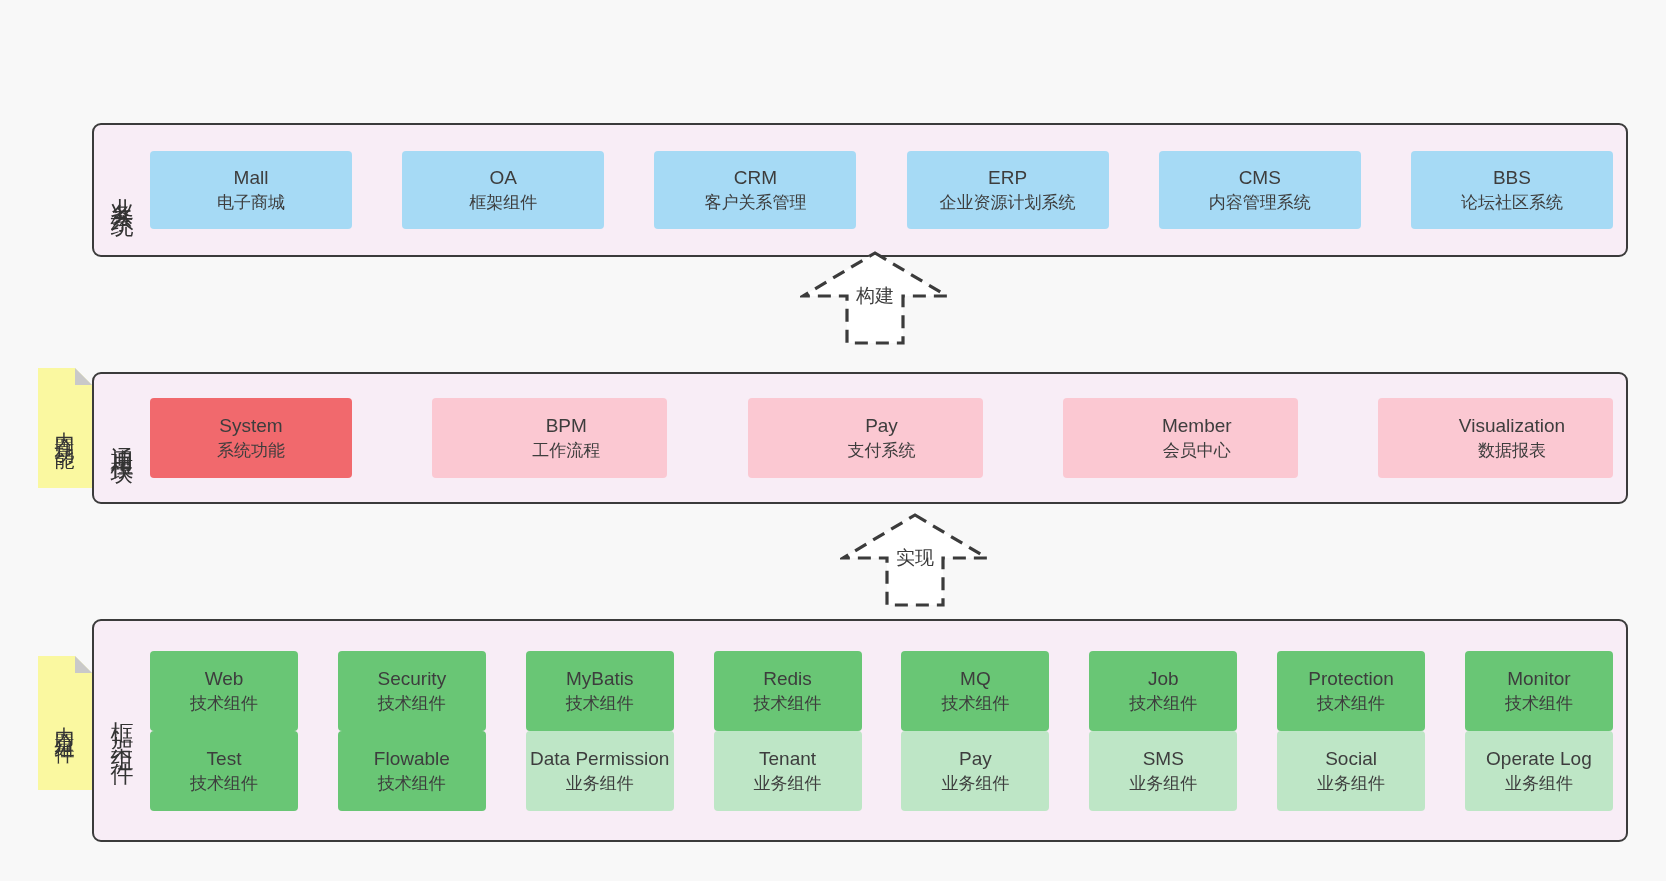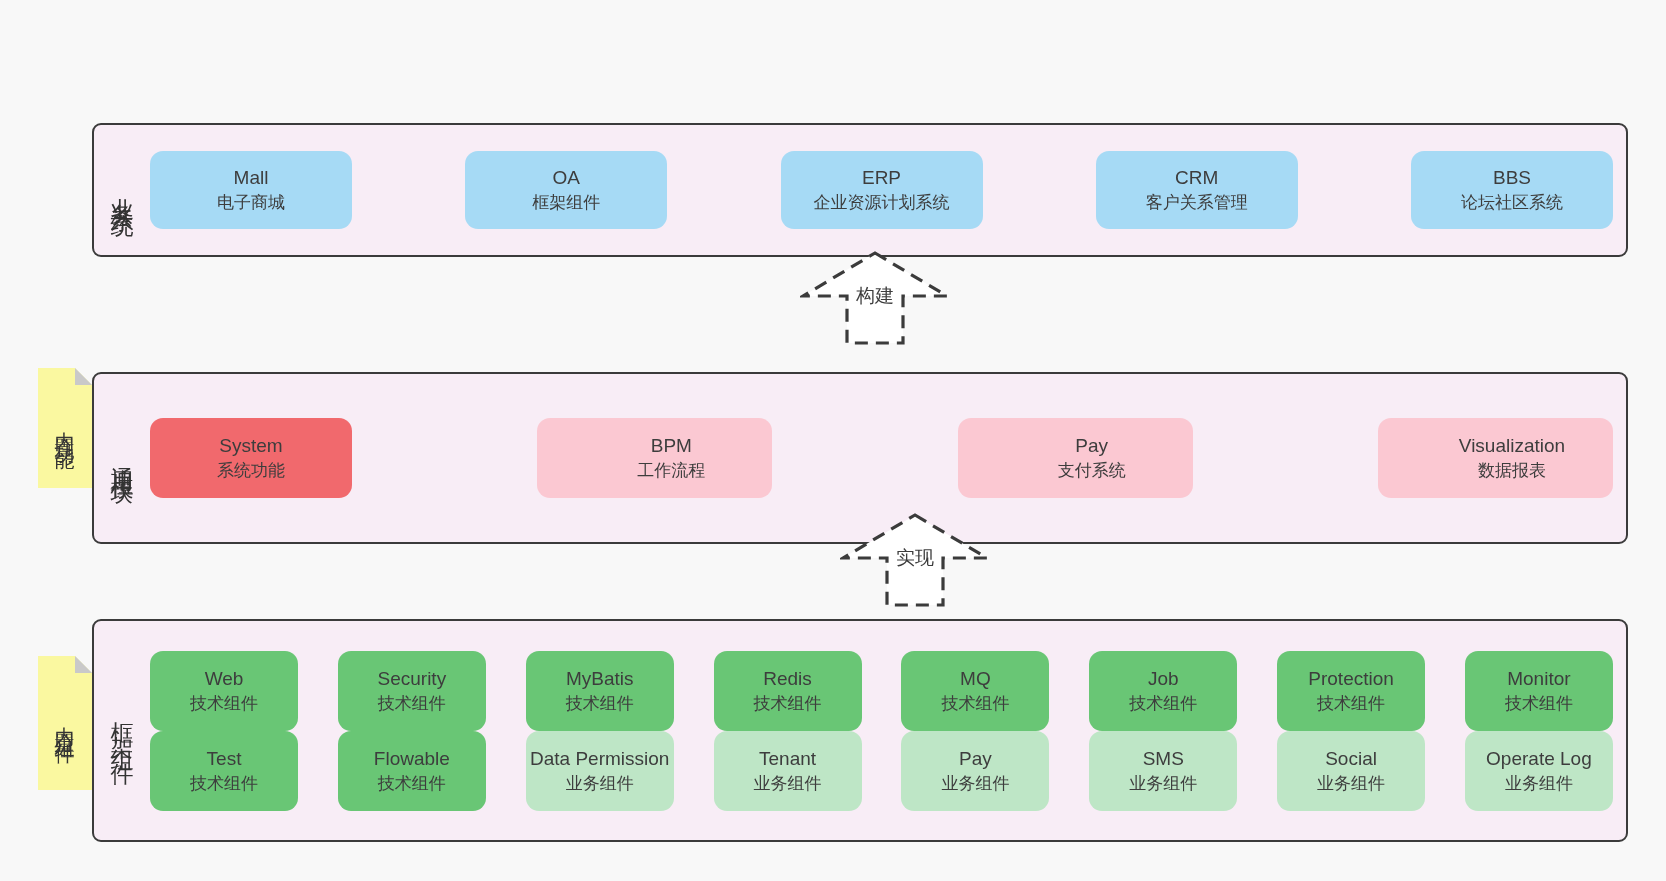--- a/index.html
+++ b/index.html
@@ -25,21 +25,21 @@
   .boxes{
     flex:1;display:flex;justify-content:space-between;align-items:center;
     height:100%;padding-right:13px;
   }
   .rows{
     flex:1;display:flex;flex-direction:column;justify-content:center;
     padding-right:13px;height:100%;
   }
   .rows .boxes{flex:none;height:auto;padding-right:0;}
   .box{
-    width:202px;height:78px;border-radius:13px;flex:none;
+    width:202px;height:78px;border-radius:4px;flex:none;
     display:flex;flex-direction:column;justify-content:center;align-items:center;
     text-align:center;color:var(--text,#3d3d3d);
   }
   .panel-modules .box{height:80px;}
   .panel-framework .box{width:148px;height:80px;}
   .box-title{font-size:19px;line-height:25px;}
   .box-subtitle{font-size:17px;line-height:25px;}
   .v-blue{background:var(--blue-box,#a6daf5);}
   .v-red{background:var(--red-box,#f1696d);}
   .v-pink{background:var(--pink-box,#fbc8d2);padding-left:33px;}
@@ -79,57 +79,65 @@
   <div class="boxes">
       <div class="box v-blue">
         <div class="box-title">Mall</div>
         <div class="box-subtitle">电子商城</div>
       </div>
       <div class="box v-blue">
         <div class="box-title">OA</div>
         <div class="box-subtitle">框架组件</div>
       </div>
       <div class="box v-blue">
+        <div class="box-title">CRM</div>
+        <div class="box-subtitle">客户关系管理</div>
+      </div>
+      <div class="box v-blue">
         <div class="box-title">ERP</div>
         <div class="box-subtitle">企业资源计划系统</div>
       </div>
       <div class="box v-blue">
-        <div class="box-title">CRM</div>
-        <div class="box-subtitle">客户关系管理</div>
+        <div class="box-title">CMS</div>
+        <div class="box-subtitle">内容管理系统</div>
       </div>
       <div class="box v-blue">
         <div class="box-title">BBS</div>
         <div class="box-subtitle">论坛社区系统</div>
       </div>
     </div>
 </section>
 
 <div class="arrow" style="left:800px;top:250px;">
   <svg width="150" height="96" viewBox="0 0 150 96">
     <polygon class="arrow-poly" points="75,3 147,46 103,46 103,93 47,93 47,46 3,46"></polygon>
   </svg>
   <div class="arrow-label">构建</div>
 </div>
 
-<section class="panel panel-modules" style="top:372px;height:172px;">
+<section class="panel panel-modules" style="top:372px;height:132px;">
   <div class="label-col">
     <div class="vlabel">通用模块</div>
   </div>
   <div class="boxes">
       <div class="box v-red">
         <div class="box-title">System</div>
         <div class="box-subtitle">系统功能</div>
       </div>
       <div class="box v-pink">
         <div class="box-title">BPM</div>
         <div class="box-subtitle">工作流程</div>
       </div>
       <div class="box v-pink">
         <div class="box-title">Pay</div>
         <div class="box-subtitle">支付系统</div>
+      </div>
+      <div class="box v-pink">
+        <div class="box-title">Member</div>
+        <div class="box-subtitle">会员中心</div>
       </div>
       <div class="box v-pink">
         <div class="box-title">Visualization</div>
         <div class="box-subtitle">数据报表</div>
       </div>
     </div>
 </section>
 
 <div class="sticky" style="top:368px;height:120px;">
   <div class="fold-outer"></div>

